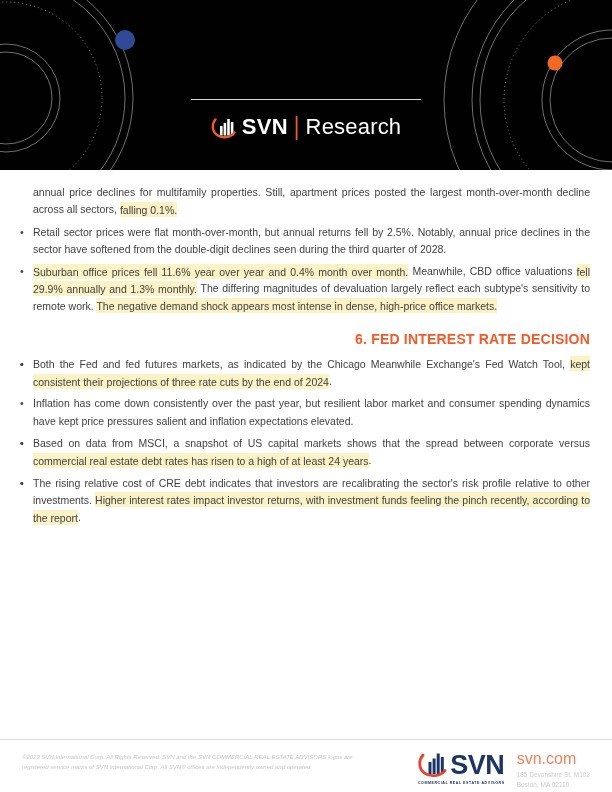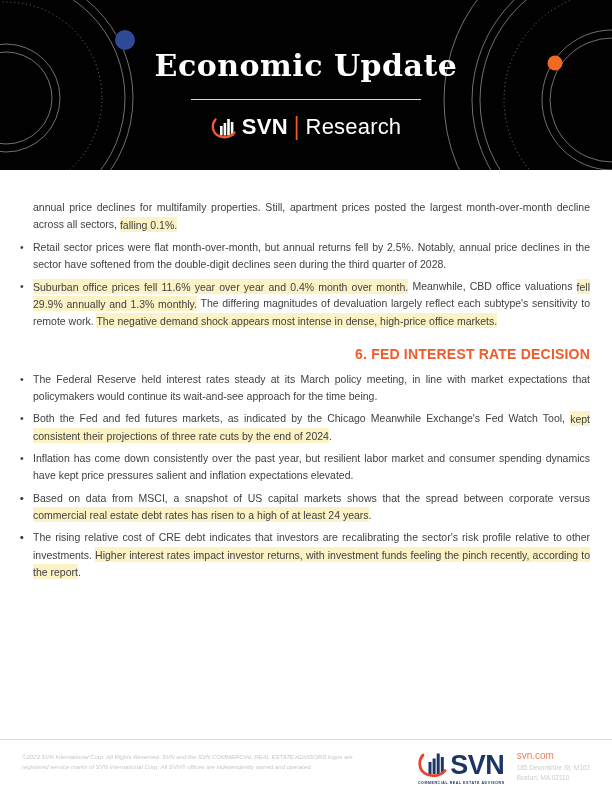--- a/index.html
+++ b/index.html
@@ -29,21 +29,21 @@
   .brand {
     position:absolute; top:110px; left:0; width:612px; height:34px;
     display:flex; align-items:center; justify-content:center; gap:4px;
   }
   .brand .svn-word { color:#fff; font-weight:bold; font-size:22px; letter-spacing:0.3px; }
   .brand .pipe { color:var(--orange,#F15A29); font-weight:400; font-size:22px; margin:0 2px; transform:scaleY(1.15); }
   .brand .research-word { color:#fff; font-weight:400; font-size:22px; letter-spacing:0.2px;text-align:center; }
 
   
   .content {
-    position:absolute; top:185px; left:0; width:612px;
+    position:absolute; top:170px; left:0; width:612px;
     padding:14px 22px 0 33px;
     color:var(--body-text,#414042);
     font-size:10.5px; line-height:17.3px; text-align:justify;
   }
   .para { position:relative; margin-bottom:5px; }
   .para .bullet-marker {
     position:absolute; left:-13px; top:0; font-size:10.5px;
   }
   .hl { background:var(--hl,#FBF3C5); padding:1.5px 0; box-decoration-break:clone; -webkit-box-decoration-break:clone; }
   .section-heading {
@@ -68,21 +68,21 @@
   .footer-logo .logo-row { display:flex; align-items:flex-end; gap:1px; }
   .footer-svn-word {
     color:var(--navy,#1C3664); font-weight:bold; font-size:27px;
     line-height:0.95; letter-spacing:-0.5px;
   }
   .footer-tagline {
     color:var(--navy,#1C3664); font-size:3.6px; letter-spacing:0.55px;
     margin-top:2px; white-space:nowrap; font-weight:bold;
   }
   .footer-contact { padding-top:1px; text-align:left; }
-  .website { color:var(--site-orange,#F0805E); font-size:10px; margin-bottom:2px; }
+  .website { color:var(--site-orange,#F0805E); font-size:16px; margin-bottom:2px; }
   .addr { color:var(--addr-gray,#C9CDD1); font-size:6.5px; line-height:1.55; }
 </style>
 </head>
 <body>
 
 <div class="page">
 
   <div class="header">
     <svg class="deco" width="612" height="170" viewBox="0 0 612 170">
       <g fill="none" stroke="rgba(255,255,255,0.55)" stroke-width="0.8">
@@ -94,21 +94,20 @@
         <circle cx="612" cy="100" r="62"></circle>
         <circle cx="612" cy="100" r="70"></circle>
         <circle cx="612" cy="100" r="108" stroke-dasharray="1 3"></circle>
         <circle cx="612" cy="100" r="132"></circle>
         <circle cx="612" cy="100" r="140"></circle>
         <circle cx="612" cy="100" r="168"></circle>
       </g>
       <circle cx="125" cy="40" r="10" fill="var(--blue-dot,#2F4A97)" stroke="#17destroy" stroke-width="0"></circle>
       <circle cx="555" cy="63" r="7.5" fill="var(--orange-dot,#F26A21)"></circle>
     </svg>
-    <div class="hdr-title">Economic Update</div>
     <div class="hdr-rule"></div>
     <div class="brand">
       <svg width="27" height="26" viewBox="0 0 27 26">
         <g fill="#ffffff">
           <rect x="9" y="12" width="2.6" height="9.5"></rect>
           <rect x="12.6" y="9" width="2.6" height="12.5"></rect>
           <rect x="16.2" y="5" width="2.6" height="16.5"></rect>
           <rect x="19.8" y="8" width="2.6" height="13.5"></rect>
         </g>
         <path d="M23.5,18.5 C20,23.5 11,24.8 6,21 C1,17.2 0.5,10 4.5,5.5" stroke="var(--orange,#F15A29)" stroke-width="2.4" fill="none" stroke-linecap="round"></path>
@@ -117,21 +116,21 @@
       <span class="pipe">|</span>
       <span class="research-word">Research</span>
     </div>
   </div>
 
   <div class="content">
       <div class="para"><span>annual price declines for multifamily properties. Still, apartment prices posted the largest month-over-month decline across all sectors, </span><span class="hl">falling 0.1%.</span></div>
       <div class="para"><span class="bullet-marker">•</span><span>Retail sector prices were flat month-over-month, but annual returns fell by 2.5%. Notably, annual price declines in the sector have softened from the double-digit declines seen during the third quarter of 2028.</span></div>
       <div class="para"><span class="bullet-marker">•</span><span class="hl">Suburban office prices fell 11.6% year over year and 0.4% month over month.</span><span> Meanwhile, CBD office valuations </span><span class="hl">fell 29.9% annually and 1.3% monthly.</span><span> The differing magnitudes of devaluation largely reflect each subtype's sensitivity to remote work. </span><span class="hl">The negative demand shock appears most intense in dense, high-price office markets.</span></div>
       <div class="section-heading">6. FED INTEREST RATE DECISION</div>
-      <div class="para"><span class="bullet-marker">•</span><span>The Federal Reserve held interest rates steady at its March policy meeting, in line with market expectations that policymakers would continue its wait-and-see approach for the time being.</span></div>
+      <div class="para"><span class="bullet-marker">•</span></div>
       <div class="para"><span class="bullet-marker">•</span><span>Both the Fed and fed futures markets, as indicated by the Chicago Meanwhile Exchange's Fed Watch Tool, </span><span class="hl">kept consistent their projections of three rate cuts by the end of 2024</span><span>.</span></div>
       <div class="para"><span class="bullet-marker">•</span><span>Inflation has come down consistently over the past year, but resilient labor market and consumer spending dynamics have kept price pressures salient and inflation expectations elevated.</span></div>
       <div class="para"><span class="bullet-marker">•</span></div>
       <div class="para"><span class="bullet-marker">•</span><span>Based on data from MSCI, a snapshot of US capital markets shows that the spread between corporate versus </span><span class="hl">commercial real estate debt rates has risen to a high of at least 24 years</span><span>.</span></div>
       <div class="para"><span class="bullet-marker">•</span></div>
       <div class="para"><span class="bullet-marker">•</span><span>The rising relative cost of CRE debt indicates that investors are recalibrating the sector's risk profile relative to other investments. </span><span class="hl">Higher interest rates impact investor returns, with investment funds feeling the pinch recently, according to the report</span><span>.</span></div>
     </div>
 
   <div class="footer">
     <div class="copyright">©2023 SVN International Corp. All Rights Reserved. SVN and the SVN COMMERCIAL REAL ESTATE ADVISORS logos are registered service marks of SVN International Corp. All SVN® offices are independently owned and operated.</div>

